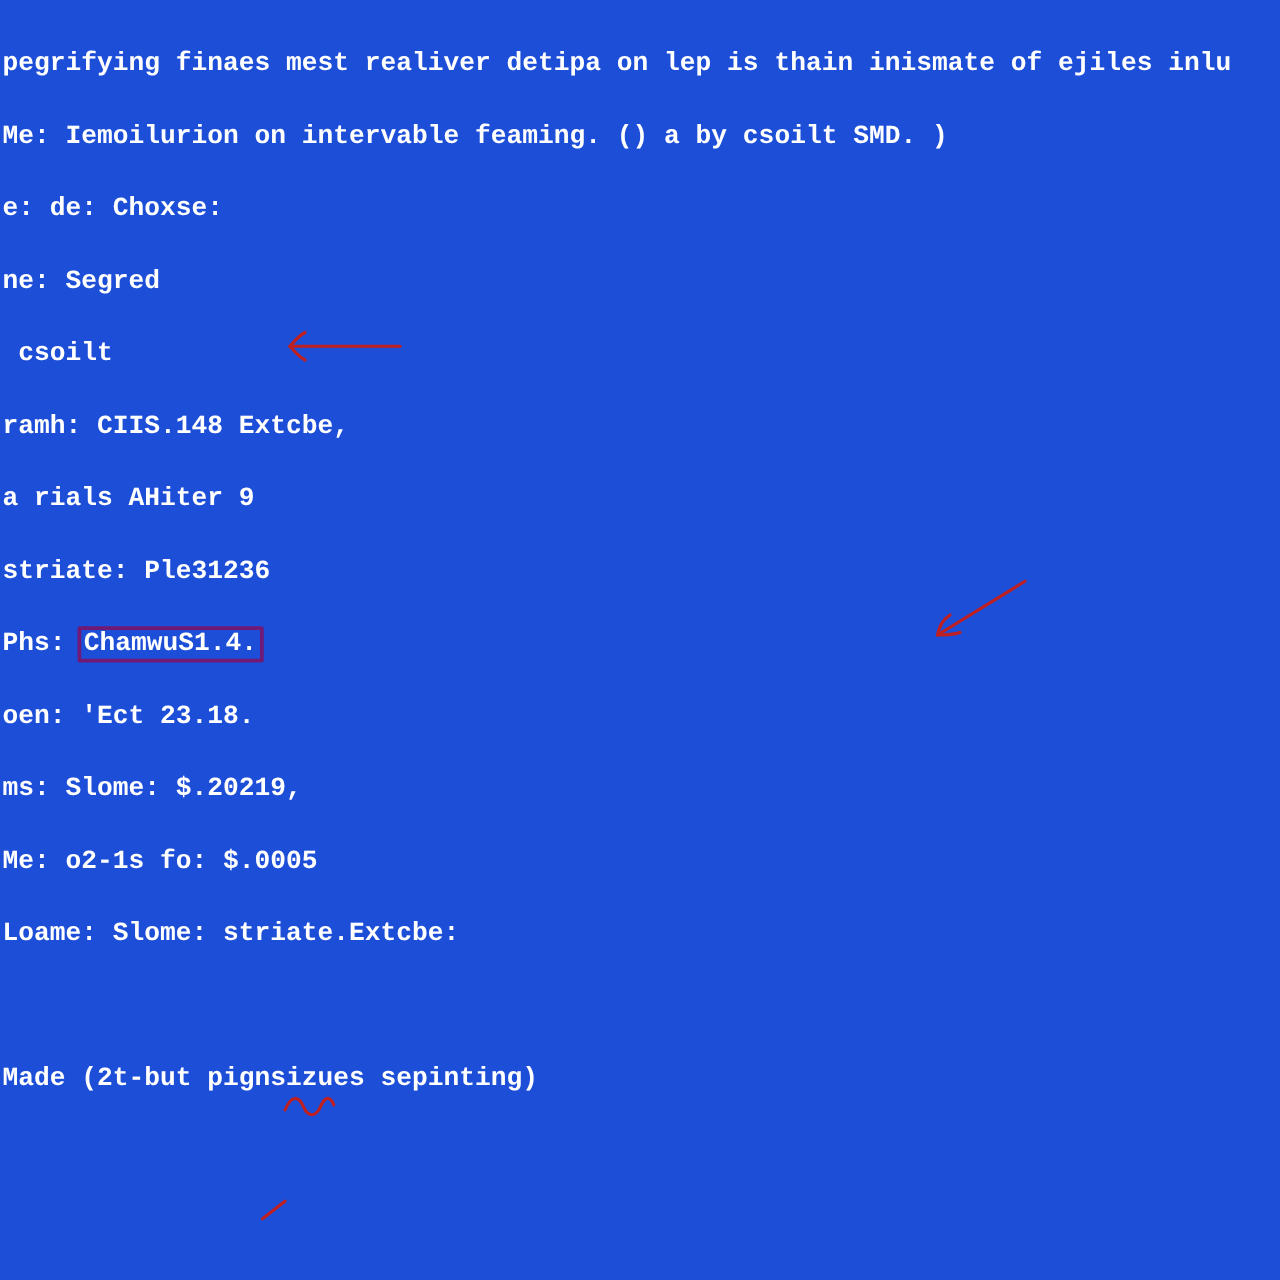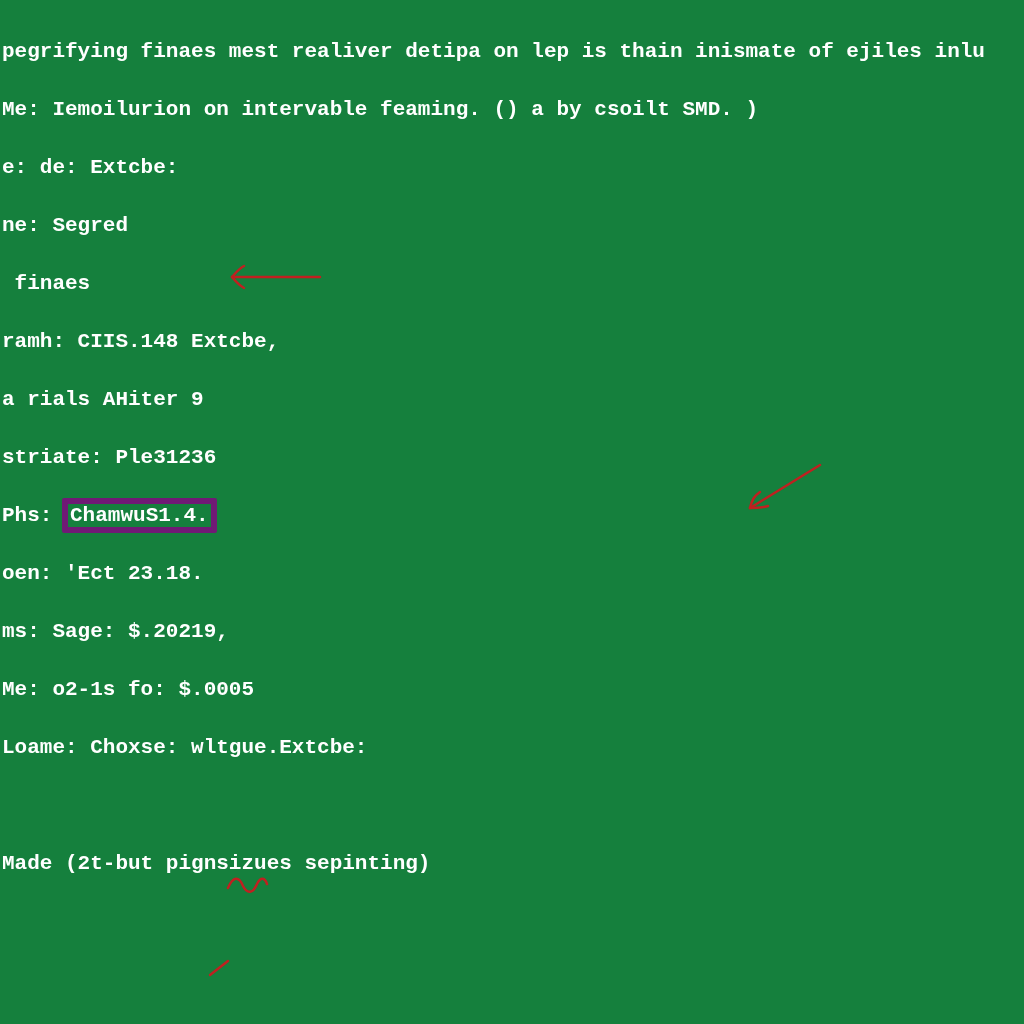--- a/index.html
+++ b/index.html
@@ -7,62 +7,62 @@
     padding: 0;
     width: 1024px;
     height: 1024px;
     background: #000;
     overflow: hidden;
   }
   .terminal {
     position: relative;
     width: 1024px;
     height: 1024px;
-    background: #15803d;
+    background: #1d4ed8;
     color: #fff;
     font-family: "Courier New", Courier, monospace;
     font-size: 21px;
     line-height: 29px;
     font-weight: bold;
     padding: 8px 0 0 0;
     box-sizing: border-box;
     white-space: pre;
   }
   .ln { display: block; padding-left: 2px; }
   .hl-box {
-    border: 6px solid #701a75;
+    border: 3px solid #701a75;
     border-radius: 2px;
     padding: 0 2px;
     margin: 6px -3px;
   }
   
   .anno {
     position: absolute;
     pointer-events: none;
   }
   .anno svg { display: block; overflow: visible; }
   .stroke-red { stroke: #c02020; stroke-width: 2.5; fill: none; stroke-linecap: round; }
 </style>
 </head>
 <body>
 
 <div class="terminal">
 <span class="ln">pegrifying finaes mest realiver detipa on lep is thain inismate of ejiles inlu</span>
 <span class="ln">Me: Iemoilurion on intervable feaming. () a by csoilt SMD. )</span>
-<span class="ln">e: de: Extcbe:</span>
+<span class="ln">e: de: Choxse:</span>
 <span class="ln">ne: Segred</span>
-<span class="ln"> finaes</span>
+<span class="ln"> csoilt</span>
 <span class="ln">ramh: CIIS.148 Extcbe,</span>
 <span class="ln">a rials AHiter 9</span>
 <span class="ln">striate: Ple31236</span>
 <span class="ln"><span>Phs: </span><span class="hl-box">ChamwuS1.4.</span></span>
 <span class="ln">oen: 'Ect 23.18.</span>
-<span class="ln">ms: Sage: $.20219,</span>
+<span class="ln">ms: Slome: $.20219,</span>
 <span class="ln">Me: o2-1s fo: $.0005</span>
-<span class="ln">Loame: Choxse: wltgue.Extcbe:</span>
+<span class="ln">Loame: Slome: striate.Extcbe:</span>
 <span class="ln"> </span>
 <span class="ln">Made (2t-but pignsizues sepinting)</span>
 <span class="ln"> </span>
 
 
 
 
 
 
 

